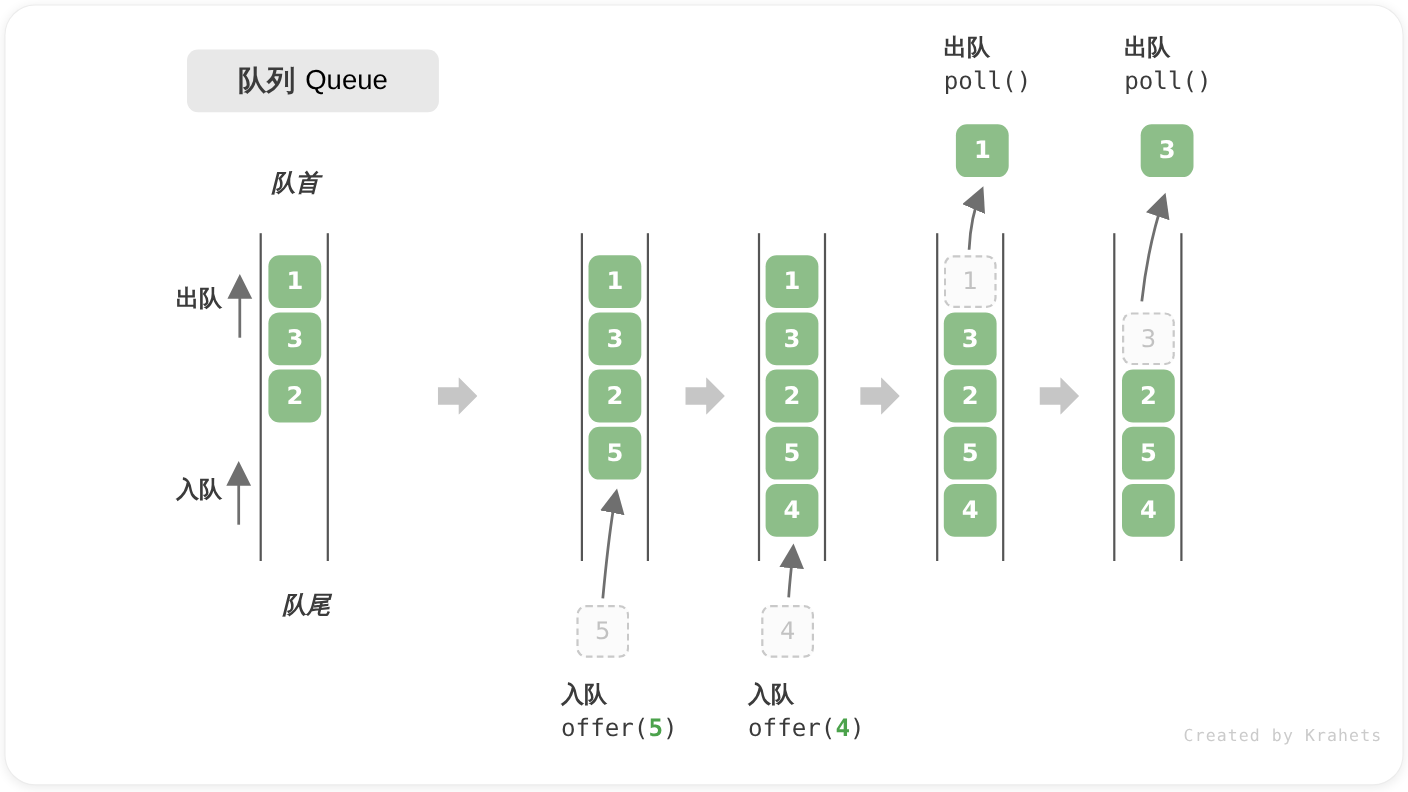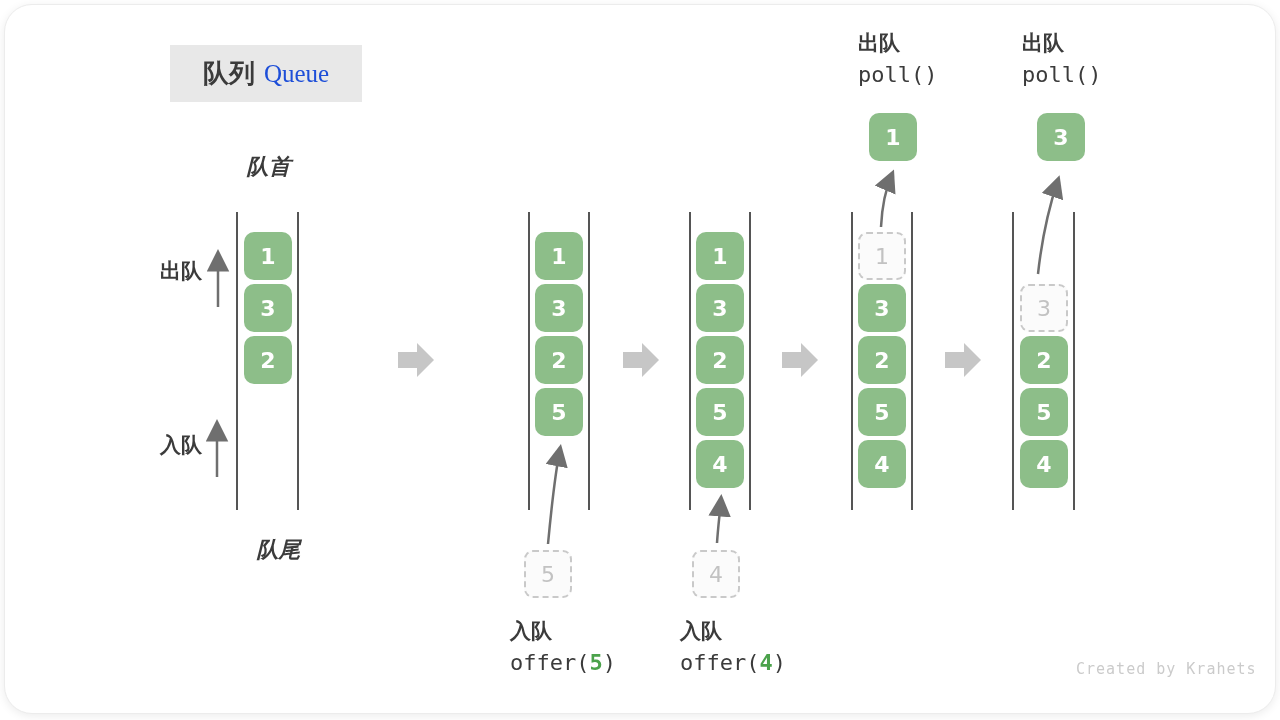--- a/index.html
+++ b/index.html
@@ -1,24 +1,24 @@
 <!DOCTYPE html>
 <html><head>
 <meta charset="utf-8">
 <style>
   html,body{margin:0;padding:0;background:#fff;}
   #stage{position:relative;width:1280px;height:720px;background:#ffffff;overflow:hidden;
          font-family:"Liberation Sans",sans-serif;}
   .card{position:absolute;left:4px;top:4px;right:4px;bottom:6px;background:#ffffff;
         border:1px solid #ececec;border-radius:28px;box-shadow:0 2px 10px rgba(0,0,0,.08);}
 
-  .title-box{position:absolute;left:170px;top:45px;width:192px;height:57px;background:#e8e8e8;
-             border-radius:0;display:flex;align-items:center;justify-content:center;gap:9px;}
+  .title-box{position:absolute;left:170px;top:45px;width:229px;height:57px;background:#e8e8e8;
+             border-radius:10px;display:flex;align-items:center;justify-content:center;gap:9px;}
   .title-zh{font-size:26px;font-weight:700;color:#3b3b3b;}
-  .title-en{font-size:25px;color:#1d4ed8;font-family:Liberation Serif, serif;}
+  .title-en{font-size:25px;color:#000000;font-family:Liberation Sans, sans-serif;}
 
   .zh-label{position:absolute;font-size:22px;font-weight:700;color:#3b3b3b;font-style:italic;}
   .side-label{position:absolute;left:146px;width:56px;text-align:right;
               font-size:21px;font-weight:700;color:#3b3b3b;}
 
   .vline{position:absolute;top:212px;height:298px;width:2px;background:#555;}
 
   .cell{position:absolute;width:48px;height:48px;border-radius:10px;background:#8DBE89;
         color:#ffffff;font-family:"DejaVu Sans",sans-serif;font-weight:700;font-size:22px;
         display:flex;align-items:center;justify-content:center;}

